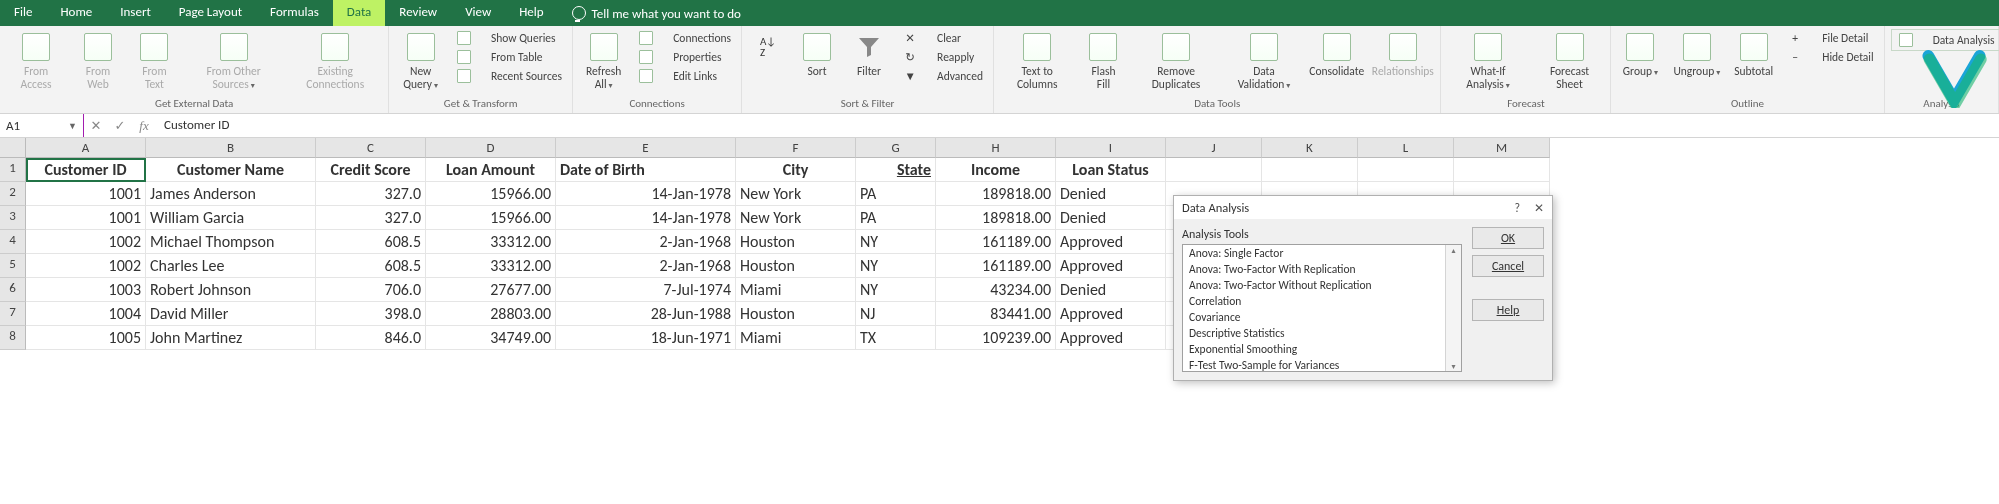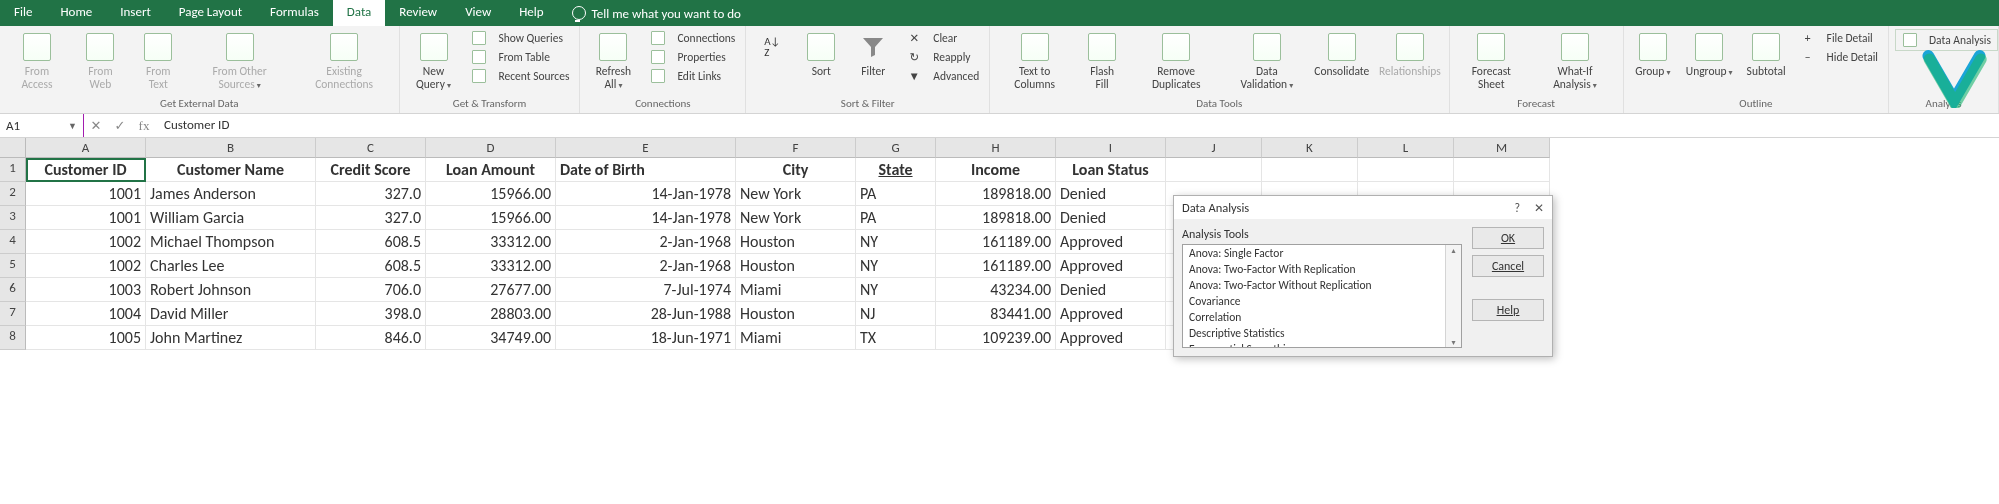--- a/index.html
+++ b/index.html
@@ -1,65 +1,65 @@
 <!DOCTYPE html>
 <html><head>
 <meta charset="utf-8">
 <style>
 * { box-sizing: border-box; margin: 0; padding: 0; font-family: "Segoe UI", Calibri, sans-serif; }
 body { background: #fff; font-size: 13px; color: #333; width: 1999px; overflow: hidden; }
 
 
 .tab-row { background: #217346; display: flex; align-items: stretch; height: 26px; color: #fff; font-size: 13px; }
 .tab-row .tab { padding: 4px 14px; cursor: pointer; }
-.tab-row .tab.active { background: #ffffff; color: #217346; }
+.tab-row .tab.active { background: #bef264; color: #217346; }
 .tab-row .tell { display: flex; align-items: center; gap: 6px; padding: 4px 14px; }
 .bulb { width: 14px; height: 14px; border: 1.4px solid #fff; border-radius: 50%; position: relative; }
 .bulb::after { content: ""; position: absolute; width: 5px; height: 2px; background: #fff; bottom: -3px; left: 2.5px; }
 
 
 .ribbon { background: #f3f3f3; border-bottom: 1px solid #d4d4d4; display: flex; align-items: stretch; height: 88px; position: relative; }
 .group { border-right: 1px solid #e0e0e0; display: flex; flex-direction: column; justify-content: space-between; padding: 3px 6px 0; }
 .group-body { display: flex; align-items: flex-start; gap: 6px; flex: 1; }
 .group-label { text-align: center; font-size: 11px; color: #666; padding: 2px 0 3px; }
 .big-btn { display: flex; flex-direction: column; align-items: center; justify-content: flex-start; padding: 2px 4px; min-width: 46px; cursor: pointer; gap: 2px; }
 .big-btn .icon { width: 32px; height: 32px; display: flex; align-items: center; justify-content: center; }
 .big-btn .lbl { font-size: 11.5px; text-align: center; line-height: 1.1; color: #444; }
 .big-btn.disabled .lbl { color: #aaa; }
 .small-btn-col { display: flex; flex-direction: column; gap: 1px; }
-.small-btn { display: flex; align-items: center; gap: 11px; padding: 1px 4px; font-size: 11.5px; cursor: pointer; color: #444; white-space: nowrap; }
+.small-btn { display: flex; align-items: center; gap: 19px; padding: 1px 4px; font-size: 11.5px; cursor: pointer; color: #444; white-space: nowrap; }
 .small-btn .sicon { width: 16px; height: 16px; display: inline-flex; align-items: center; justify-content: center; }
 .drop { font-size: 8px; margin-left: 2px; color: #666; }
 
 
 .fbar { display: flex; align-items: stretch; height: 24px; border-bottom: 1px solid #d4d4d4; background: #fff; font-size: 13px; }
 .namebox { width: 84px; border-right: 1px solid #a21caf; padding: 3px 6px; display: flex; align-items: center; justify-content: space-between; }
 .namebox .dd { color: #666; font-size: 9px; }
 .fbar .ctrl { width: 24px; display: flex; align-items: center; justify-content: center; color: #888; border-right: 0; }
-.fbar .fx { font-family: "Times New Roman", serif; font-size: 13px; }
+.fbar .fx { font-style: italic; font-family: "Times New Roman", serif; font-size: 13px; }
 .fbar .content { flex: 1; padding: 3px 8px; }
 
 
 .grid { display: grid; grid-template-columns: 26px 120px 170px 110px 130px 180px 120px 80px 120px 110px repeat(4,96px); }
 .ghead { background: #e6e6e6; border-right: 1px solid #ccc; border-bottom: 1px solid #bbb; text-align: center; font-size: 13px; padding: 2px 0; color: #444; }
 .rhead { background: #e6e6e6; border-right: 1px solid #bbb; border-bottom: 1px solid #ccc; text-align: center; font-size: 13px; color: #444; padding: 2px 0; }
 .corner { background: #e6e6e6; border-right: 1px solid #bbb; border-bottom: 1px solid #bbb; }
 .cell { border-right: 1px solid #e5e5e5; border-bottom: 1px solid #e5e5e5; padding: 2px 4px; font-size: 16px; font-family: Calibri, sans-serif; white-space: nowrap; overflow: hidden; }
 .bold { font-weight: 700; }
 .r { text-align: right; }
 .selcell { outline: 2px solid #217346; outline-offset: -2px; }
 
 
 .dialog { position: absolute; left: 1173px; top: 195px; width: 380px; background: #f0f0f0; border: 1px solid #b0b0b0; box-shadow: 2px 2px 8px rgba(0,0,0,.25); font-size: 12px; }
 .dlg-title { display: flex; align-items: center; justify-content: space-between; padding: 4px 8px; background: #fff; }
 .dlg-title .ttl { font-size: 12.5px; }
 .dlg-title .tcontrols { display: flex; gap: 14px; color: #555; }
 .dlg-body { display: flex; padding: 8px; gap: 10px; }
 .tool-col { flex: 1; }
-.tool-list { border: 1px solid #a0a0a0; background: #fff; height: 104px; overflow: hidden; position: relative; font-size: 11.5px; }
+.tool-list { border: 1px solid #a0a0a0; background: #fff; height: 128px; overflow: hidden; position: relative; font-size: 11.5px; }
 .tool-list .item { padding: 1px 6px; white-space: nowrap; }
 .btn-col { display: flex; flex-direction: column; gap: 6px; width: 72px; text-decoration: underline; }
 .dbtn { background: #e9e9e9; border: 1px solid #b5b5b5; padding: 3px 0; text-align: center; cursor: pointer; font-size: 12px; }
 .scrollthumb { position: absolute; right: 0; top: 0; bottom: 0; width: 16px; background: #f4f4f4; border-left: 1px solid #d4d4d4; display: flex; flex-direction: column; justify-content: space-between; align-items: center; font-size: 8px; color: #777; }
 
 
 .iconbox { width: 28px; height: 28px; border: 1px solid #9bbf9b; background: linear-gradient(#fff,#f6fff6); border-radius: 2px; }
 .iconsmall { width: 14px; height: 14px; border: 1px solid #9bbf9b; background: #fff; border-radius: 1px; display: inline-block; }
 
 
@@ -265,27 +265,27 @@
     </div>
     <div class="group-label">Data Tools</div>
   </div>
 
   <div class="group">
     <div class="group-body">
       <div class="big-btn">
           <div class="icon">
             <div class="iconbox"></div>
           </div>
+          <div class="lbl"><span>What-If Analysis</span><span class="drop">▾</span></div>
+        </div>
+      <div class="big-btn">
+          <div class="icon">
+            <div class="iconbox"></div>
+          </div>
           <div class="lbl">Forecast Sheet</div>
-        </div>
-      <div class="big-btn">
-          <div class="icon">
-            <div class="iconbox"></div>
-          </div>
-          <div class="lbl"><span>What-If Analysis</span><span class="drop">▾</span></div>
         </div>
     </div>
     <div class="group-label">Forecast</div>
   </div>
 
   <div class="group">
     <div class="group-body">
       <div class="big-btn">
           <div class="icon">
             <div class="iconbox"></div>
@@ -364,21 +364,21 @@
     <div class="ghead">K</div>
     <div class="ghead">L</div>
     <div class="ghead">M</div>
     <div class="rhead">1</div>
     <div class="cell bold selcell" style="text-align: center;">Customer ID</div>
     <div class="cell bold" style="text-align: center;">Customer Name</div>
     <div class="cell bold" style="text-align: center;">Credit Score</div>
     <div class="cell bold" style="text-align: center;">Loan Amount</div>
     <div class="cell bold" style="text-align: left;">Date of Birth</div>
     <div class="cell bold" style="text-align: center;">City</div>
-    <div class="cell bold" style="text-align: center; text-decoration: underline;">State</div>
+    <div class="cell bold" style="text-align: right; text-decoration: underline;">State</div>
     <div class="cell bold" style="text-align: center;">Income</div>
     <div class="cell bold" style="text-align: center;">Loan Status</div>
     <div class="cell"></div>
     <div class="cell"></div>
     <div class="cell"></div>
     <div class="cell"></div>
     <div class="rhead">2</div>
     <div class="cell r">1001</div>
     <div class="cell">James Anderson</div>
     <div class="cell r">327.0</div>
@@ -486,22 +486,22 @@
       <span>✕</span>
     </span>
   </div>
   <div class="dlg-body">
     <div class="tool-col">
       <div style="margin-bottom:3px">Analysis Tools</div>
       <div class="tool-list" id="tool-list">
         <div class="item">Anova: Single Factor</div>
           <div class="item">Anova: Two-Factor With Replication</div>
           <div class="item">Anova: Two-Factor Without Replication</div>
+          <div class="item">Correlation</div>
           <div class="item">Covariance</div>
-          <div class="item">Correlation</div>
           <div class="item">Descriptive Statistics</div>
           <div class="item">Exponential Smoothing</div>
           <div class="item">F-Test Two-Sample for Variances</div>
           <div class="scrollthumb">
             <span>▴</span>
             <span>▾</span>
           </div>
       </div>
     </div>
     <div class="btn-col">

